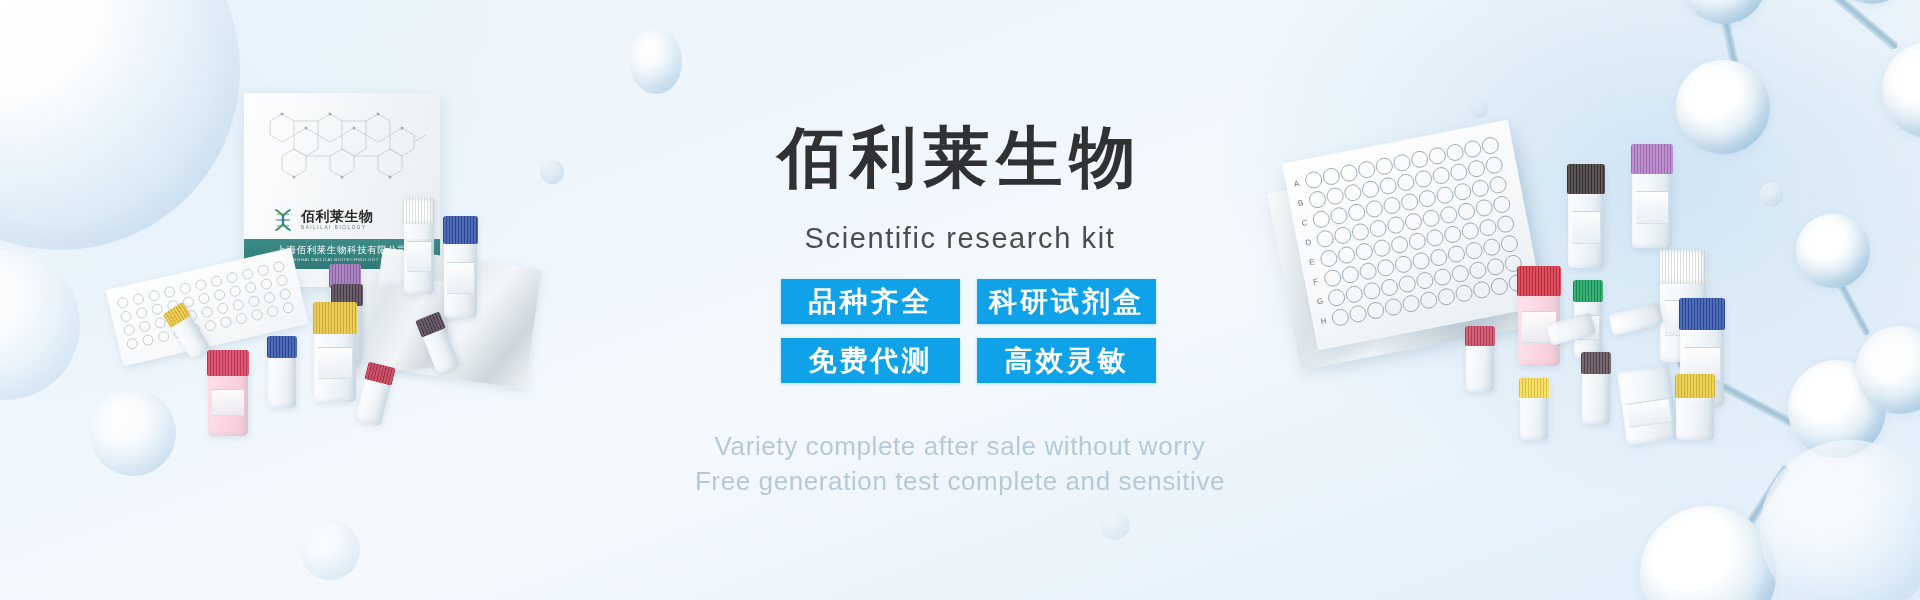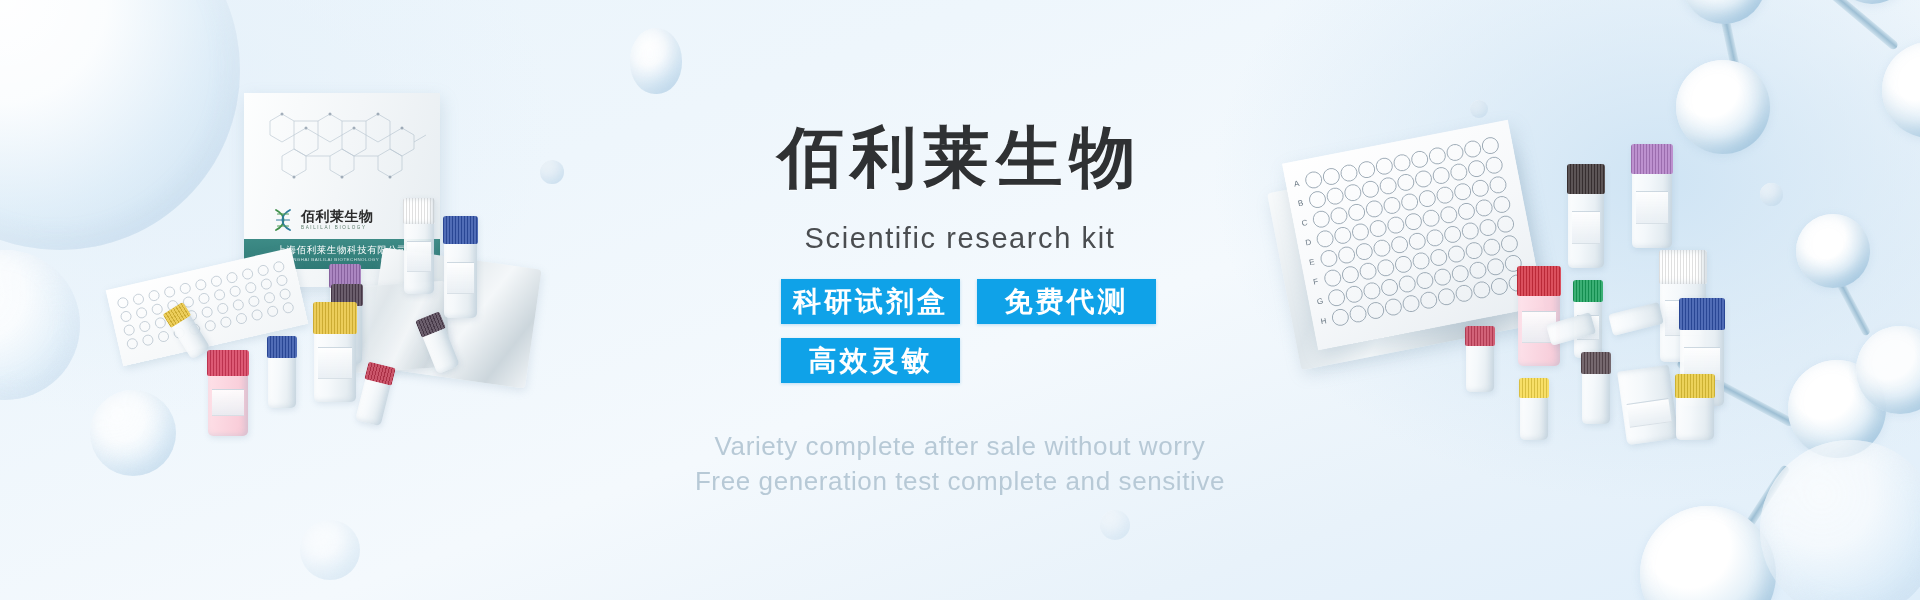--- a/index.html
+++ b/index.html
@@ -518,20 +518,21 @@
     </div>
   </div>
 
   <div class="content">
 
     <div class="title">佰利莱生物</div>
 
     <div class="subtitle">Scientific research kit</div>
 
     <div class="badges">
+      <div class="badge">品种齐全</div>
       <div class="badge">科研试剂盒</div>
       <div class="badge">免费代测</div>
       <div class="badge">高效灵敏</div>
     </div>
 
     <div class="tagline">
       <div>Variety complete after sale without worry</div>
       <div>Free generation test complete and sensitive</div>
     </div>
   </div>

